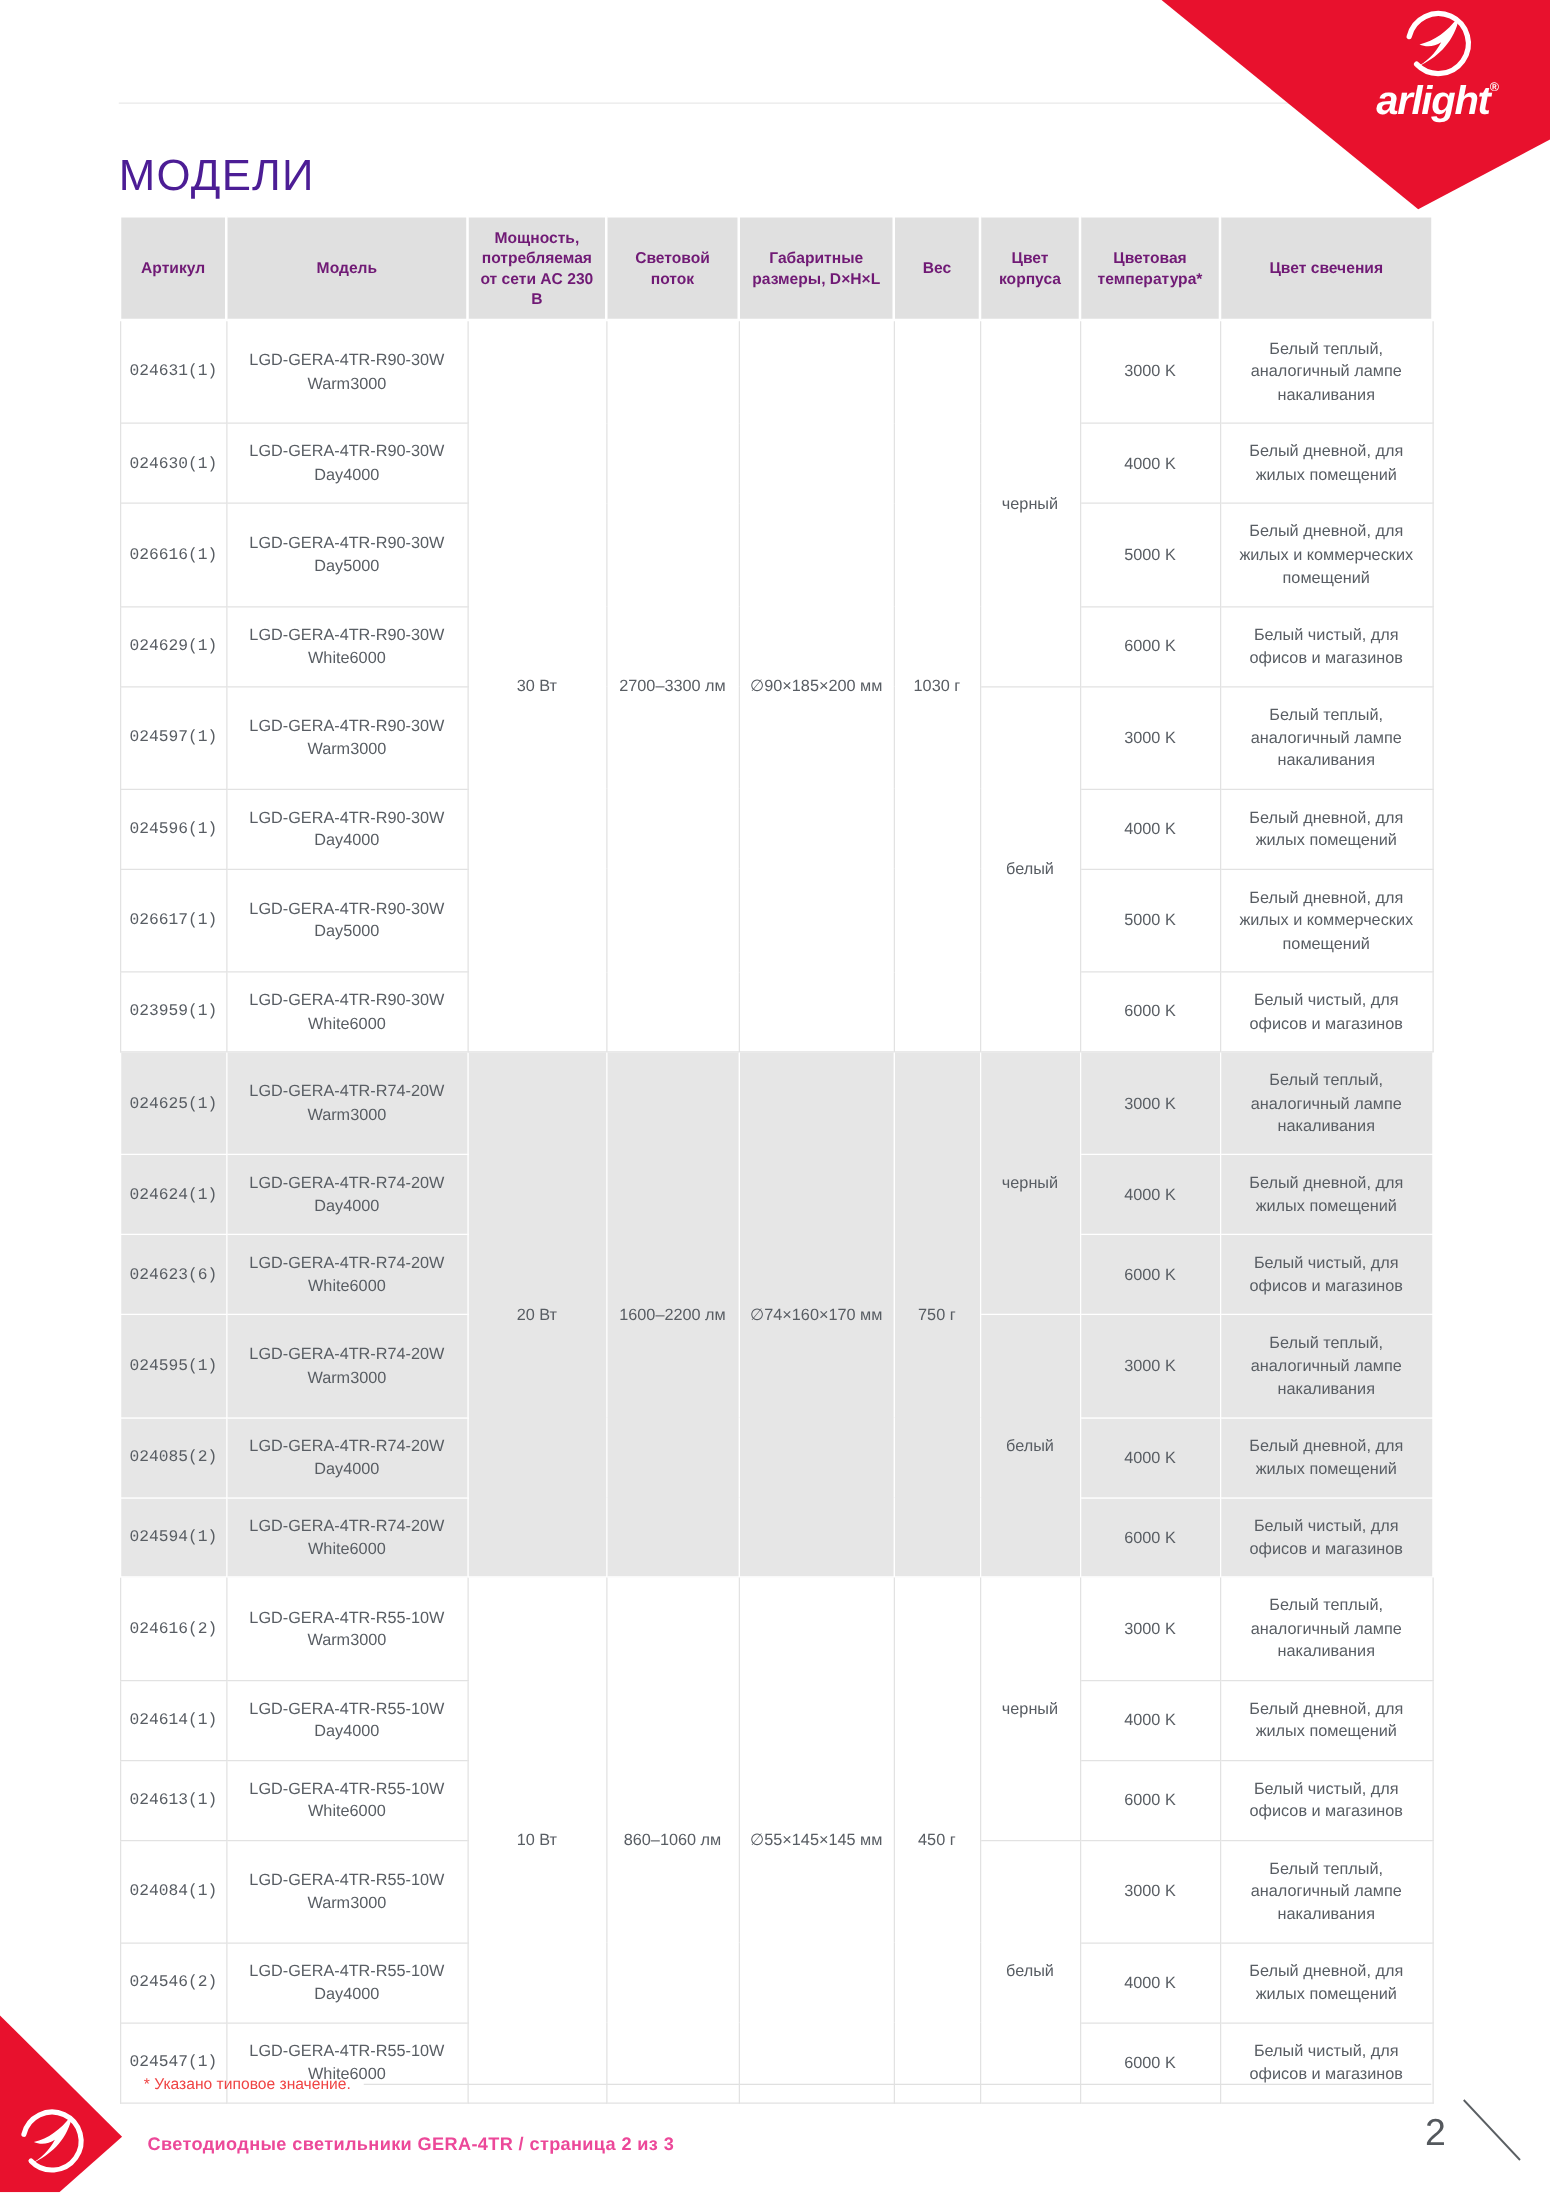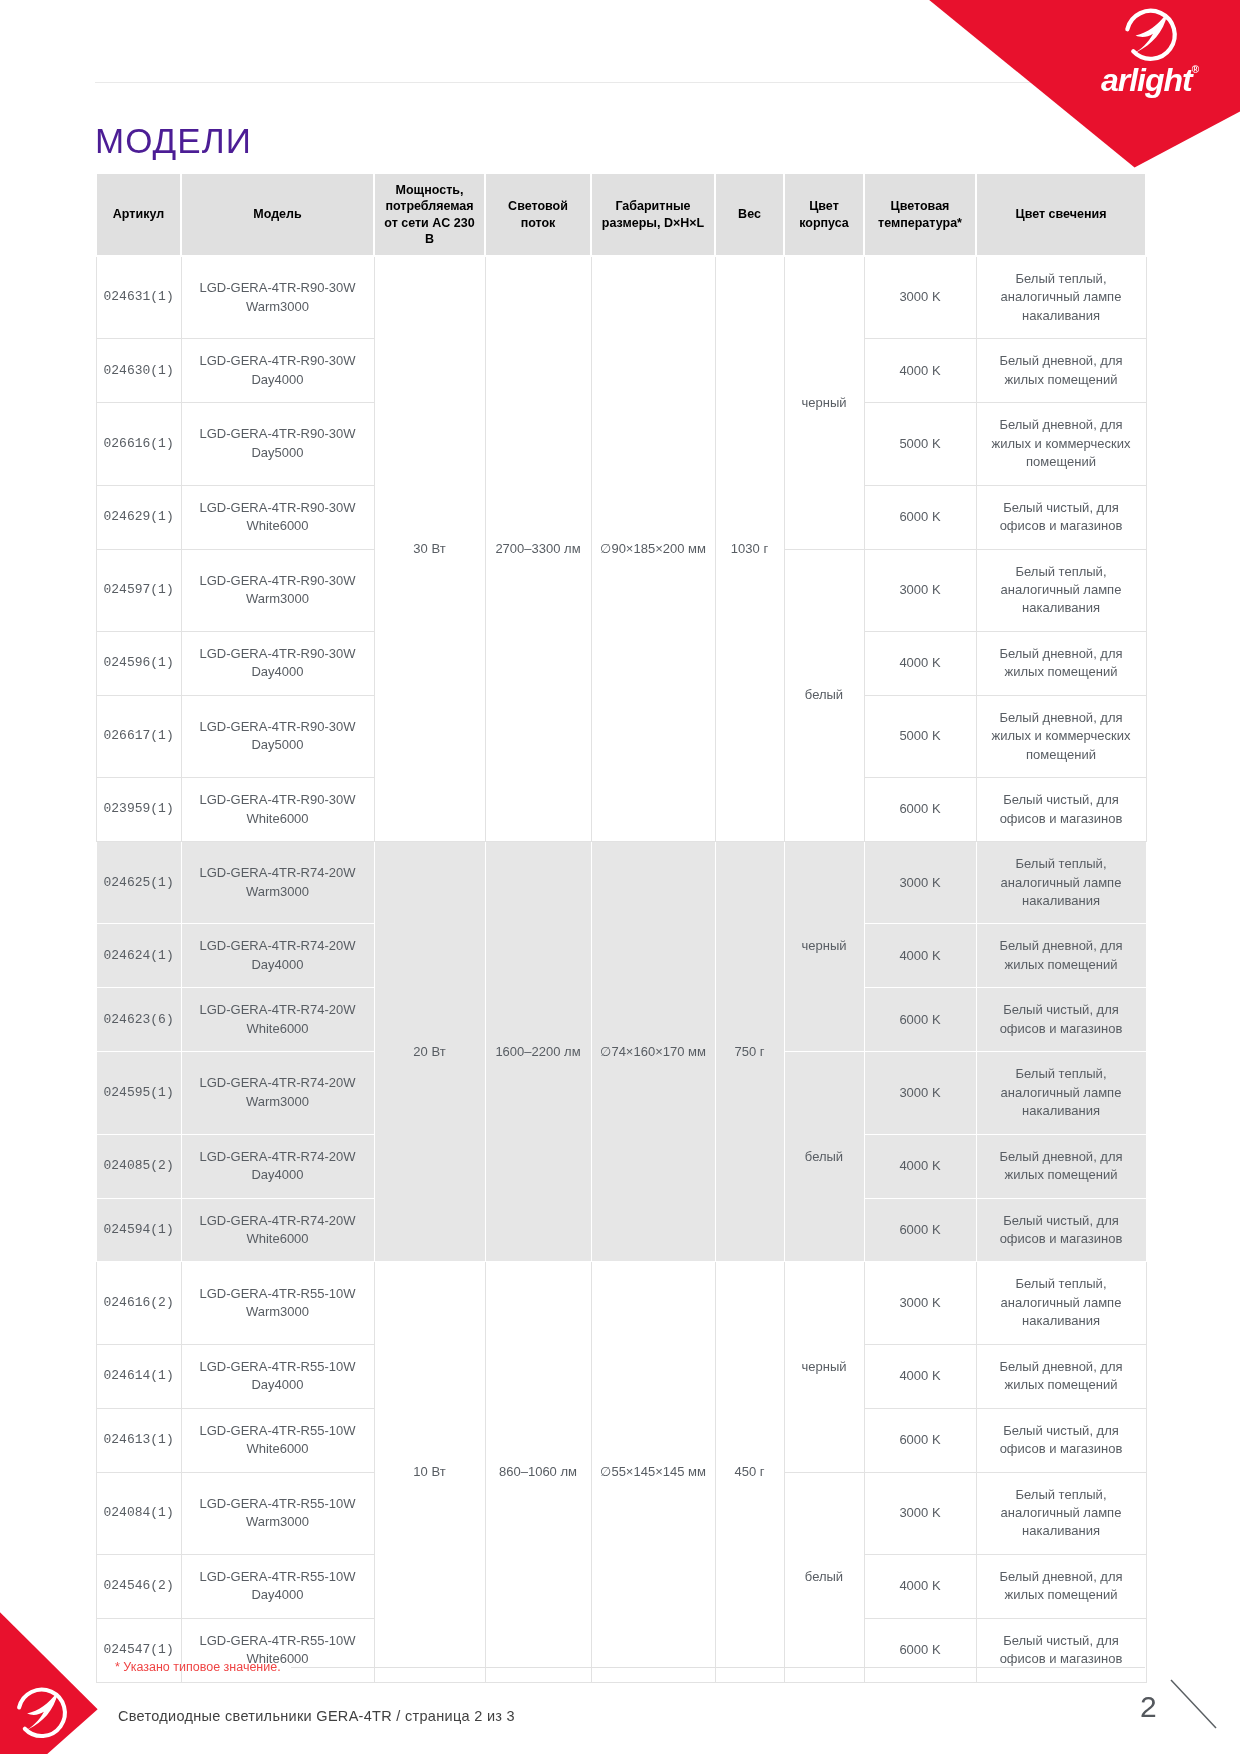--- a/index.html
+++ b/index.html
@@ -19,35 +19,35 @@
   .corner-tr .wordmark sup{font-size:10px;font-style:normal;vertical-align:18px;letter-spacing:0;}
 
   
   .corner-bl{position:absolute;left:0;top:1600px;width:105px;height:154px;background:#e8112d;
     clip-path:polygon(0 8%,93% 71%,45% 100%,0 100%);}
   .corner-bl .logo-icon{position:absolute;left:12px;top:84px;width:58px;height:58px;}
 
   
   .models-table{position:absolute;left:95px;top:172px;border-collapse:collapse;table-layout:fixed;width:1050px;}
   .models-table th{
-    background:#e0e0e0;border:2px solid #ffffff;font-size:12.5px;font-weight:700;color:#000000;
+    background:#e0e0e0;border:2px solid #ffffff;font-size:12.5px;font-weight:700;color:#701a75;
     padding:8px 4px;line-height:1.3;height:62px;text-align:center;vertical-align:middle;}
   .models-table td{
     border:1px solid #e2e2e2;background:#ffffff;font-size:13px;color:#585d63;
     text-align:center;vertical-align:middle;padding:13px 7px;line-height:1.42;}
   .models-table tr.shaded td{background:#e6e6e6;border-color:#ffffff;}
   .c-model{white-space:pre-line;}
   .c-desc{font-size:12.5px;margin-top:12px;}
   .c-art{font-size:12.5px;font-family:Liberation Mono, monospace;}
 
   
   .footnote{position:absolute;left:115px;top:1660px;width:1030px;display:flex;align-items:center;gap:10px;}
   .footnote-text{font-size:12.5px;color:#ef4444;white-space:nowrap;}
   .footnote-rule{flex:1;height:1px;background:#e0e0e0;}
-  .footer-text{position:absolute;left:118px;top:1708px;font-size:14.5px;color:#404040;letter-spacing:0.3px;}
+  .footer-text{position:absolute;left:118px;top:1708px;font-size:14.5px;color:#ec4899;letter-spacing:0.3px;font-weight:bold;}
   .page-number{position:absolute;left:1140px;top:1690px;font-size:30px;color:#54585d;}
   .diag-line{position:absolute;left:1168px;top:1676px;}
 </style>
 </head>
 <body>
 
 <div class="top-rule"></div>
 
 <h1 class="page-title">МОДЕЛИ</h1>
 

